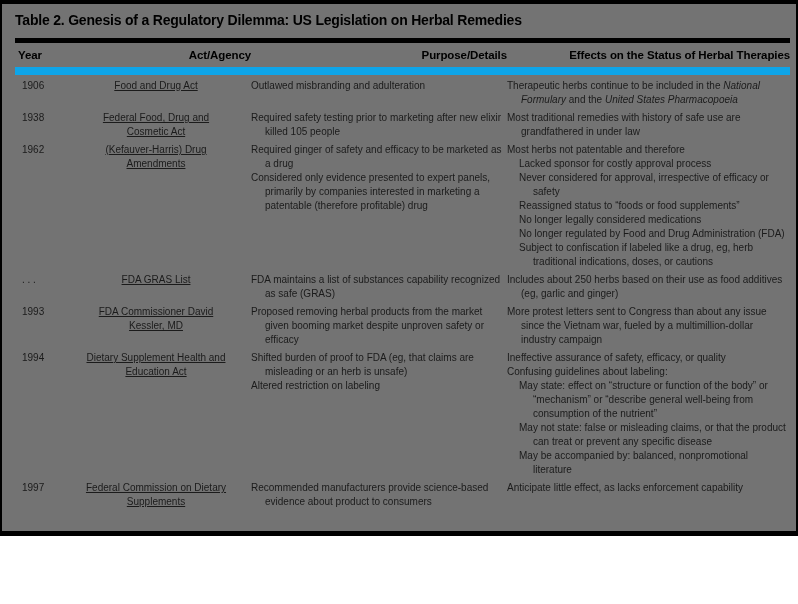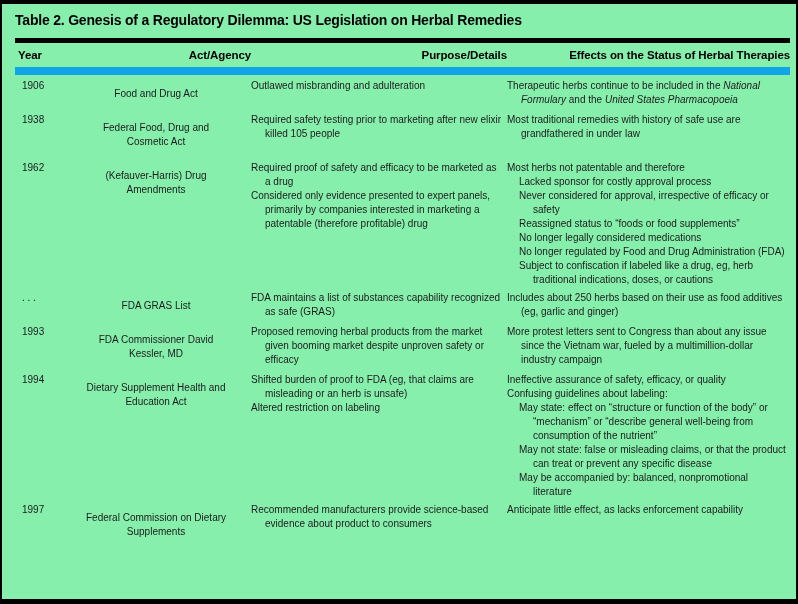--- a/index.html
+++ b/index.html
@@ -3,22 +3,22 @@
 <meta charset="utf-8">
 <style>
   html, body {
     margin: 0;
     padding: 0;
     background: #ffffff;
   }
   .frame {
     box-sizing: border-box;
     width: 798px;
-    height: 604px;
-    background: #86efac;
+    height: 536px;
+    background: #737373;
     border-top: 4px solid #000;
     border-bottom: 5px solid #000;
     border-left: 2px solid #000;
     border-right: 2px solid #000;
     overflow: hidden;
     font-family: "Liberation Sans", "DejaVu Sans", sans-serif;
     color: #1b1b1b;
   }
   .table-title {
     margin: 8px 10px 10px 13px;
@@ -53,21 +53,21 @@
 
   tbody td {
     vertical-align: top;
     font-size: 10px;
     line-height: 14px;
     padding: 4px 0 0 0;
     color: #1b1b1b;
   }
   td.year { padding-left: 7px; }
   td.act  { text-align: center; }
-  .act-inner { max-width: 150px; margin: 8px auto; }
+  .act-inner { max-width: 150px; margin: 0 auto; text-decoration: underline; }
   td.purpose { padding-right: 4px; }
   td.effects { padding-right: 2px; }
 
   .hang {
     padding-left: 14px;
     text-indent: -14px;
   }
   .sub {
     margin-left: 12px;
   }
@@ -122,21 +122,21 @@
           <div class="hang">Most traditional remedies with history of safe use are grandfathered in under law</div>
         </td>
       </tr>
 
       <tr>
         <td class="year">1962</td>
         <td class="act">
           <div class="act-inner">(Kefauver-Harris) Drug Amendments</div>
         </td>
         <td class="purpose">
-          <div class="hang">Required proof of safety and efficacy to be marketed as a drug</div>
+          <div class="hang">Required ginger of safety and efficacy to be marketed as a drug</div>
           <div class="hang">Considered only evidence presented to expert panels, primarily by companies interested in marketing a patentable (therefore profitable) drug</div>
         </td>
         <td class="effects">
           <div class="hang">Most herbs not patentable and therefore</div>
           <div class="sub hang">Lacked sponsor for costly approval process</div>
           <div class="sub hang">Never considered for approval, irrespective of efficacy or safety</div>
           <div class="sub hang">Reassigned status to “foods or food supplements”</div>
           <div class="sub hang">No longer legally considered medications</div>
           <div class="sub hang">No longer regulated by Food and Drug Administration (FDA)</div>
           <div class="sub hang">Subject to confiscation if labeled like a drug, eg, herb traditional indications, doses, or cautions</div>

